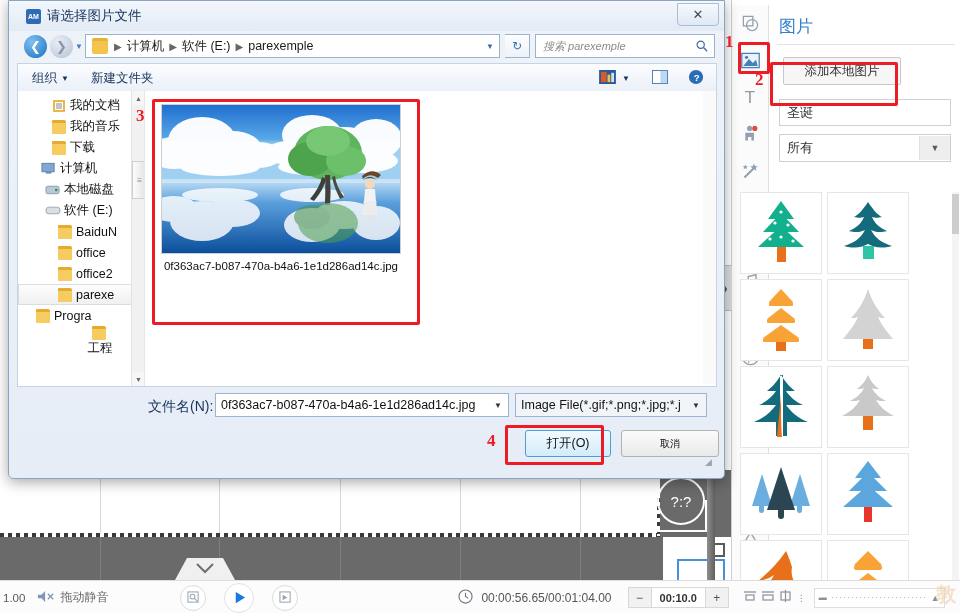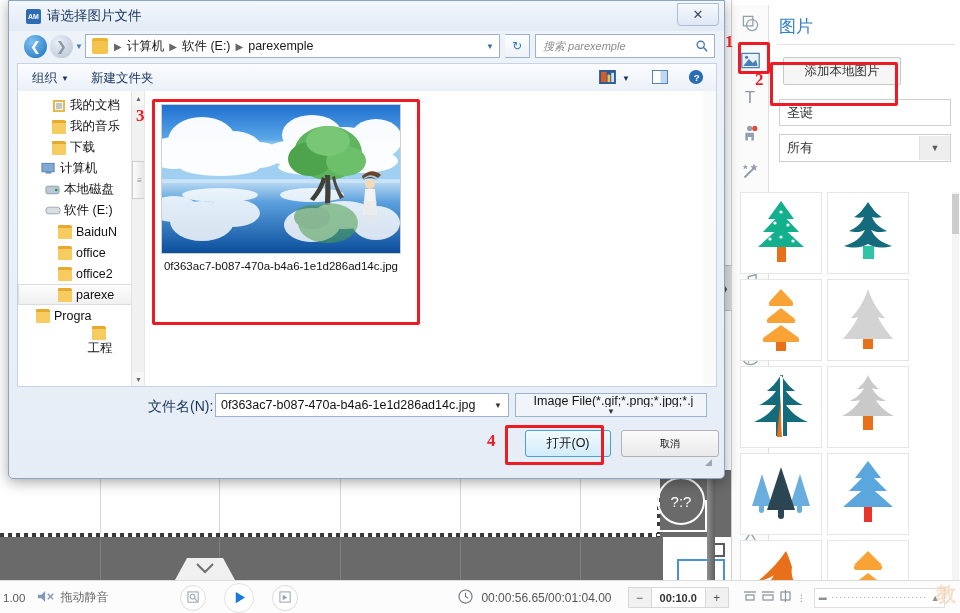--- a/index.html
+++ b/index.html
@@ -117,21 +117,21 @@
   #thumbimg{width:238px;height:148px;border:1px solid #cfcfcf;position:relative;overflow:hidden;}
   #thumbname{margin-top:5px;font-size:11.5px;color:#111;text-align:center;line-height:14px;word-break:break-all;}
   #filescroll{position:absolute;right:0;top:0;width:13px;height:293px;background:#fafafa;}
   #bottomform{position:absolute;left:8px;top:388px;width:698px;height:80px;}
   .fnlabel{position:absolute;left:131px;top:9px;font-size:14px;color:#16335c;}
   .fninput{position:absolute;left:198px;top:4px;width:292px;height:22px;background:#fff;border:1px solid #9bb3ce;
       display:flex;align-items:center;}
   .fninput .v{flex:1;padding-left:5px;font-size:12.5px;color:#111;}
   .fninput .d{width:20px;text-align:center;color:#333;font-size:8px;}
   .ftype{position:absolute;left:498px;top:4px;width:190px;height:22px;background:#f1f4f8;border:1px solid #9bb3ce;
-      display:flex;align-items:center;flex-direction:column;}
+      display:flex;align-items:center;}
   .ftype .v{flex:1;padding-left:5px;font-size:12.5px;color:#111;overflow:hidden;white-space:nowrap;}
   .ftype .d{width:20px;text-align:center;color:#333;font-size:8px;}
   .btnopen{position:absolute;left:508px;top:41px;width:84px;height:25px;border:1px solid #4b9fd5;border-radius:3px;
       background:linear-gradient(#f1faff,#d2ecfa);display:flex;align-items:center;justify-content:center;
       font-size:12.5px;color:#111;}
   .btncancel{position:absolute;left:604px;top:41px;width:96px;height:25px;border:1px solid #b2b2b2;border-radius:3px;
       background:linear-gradient(#fbfbfb,#e9e9e9);display:flex;align-items:center;justify-content:center;
       font-size:10px;color:#111;}
   
   .redbox{position:absolute;border:3px solid #ed1c24;border-radius:2px;pointer-events:none;}

